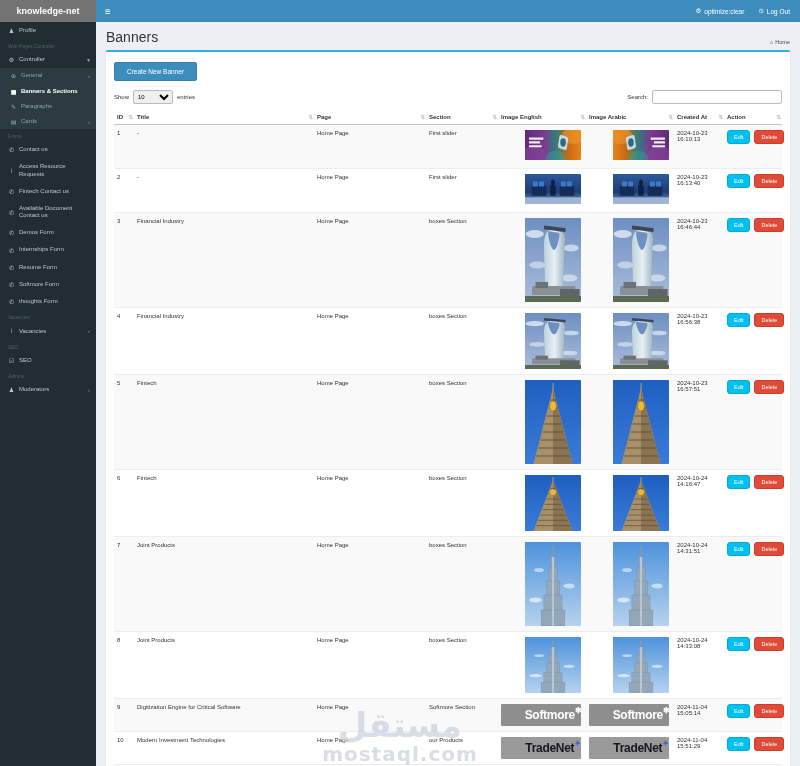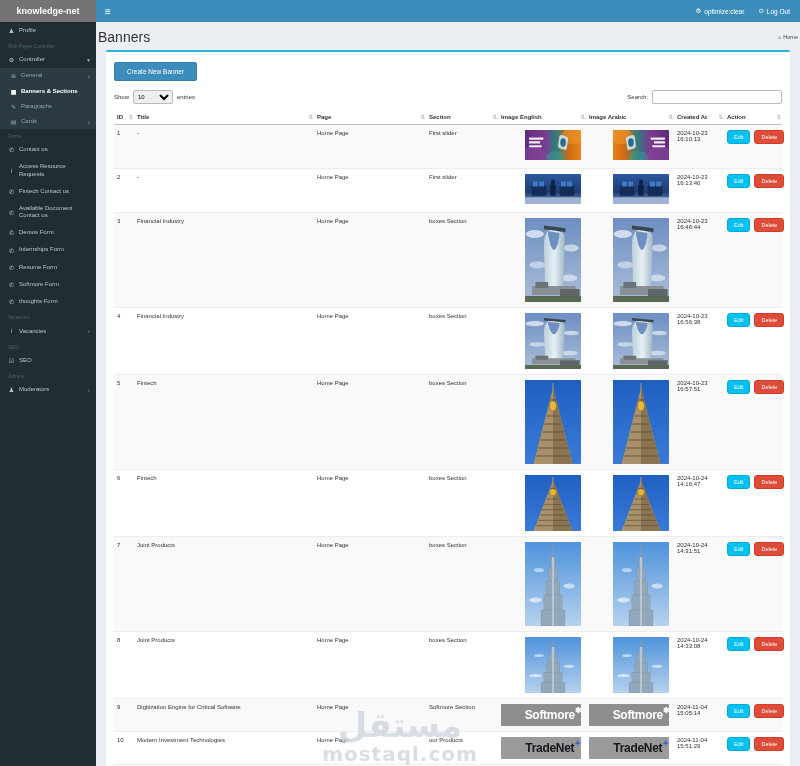--- a/index.html
+++ b/index.html
@@ -26,21 +26,21 @@
   .nav-item { font-size:6px; padding:5px 6px 5px 8px; display:flex; align-items:center; gap:4px;
     cursor:pointer; color:#b8c7ce; }
   .nav-item .ico { width:7px; font-size:6px; text-align:center; flex-shrink:0; }
   .nav-item .lbl { flex:1; line-height:1.2; }
   .nav-item .chev { color:#8aa4af; font-size:6px; }
   .submenu { background:#2c3b41; }
   .submenu .nav-item { padding:4px 6px 4px 10px; color:#8aa4af; }
   .submenu .nav-item.active { color:#fff; font-weight:bold; }
 
   
-  .content-header { display:flex; justify-content:space-between; padding:7px 2px 5px; }
+  .content-header { display:flex; justify-content:space-between; align-items:flex-end; padding:7px 10px 5px; }
   .content-header h1 { font-size:14px; font-weight:normal; color:#333; }
   .breadcrumb { font-size:5.5px; color:#444; display:flex; gap:2px; align-items:center; cursor:pointer; }
 
   
   .box { margin:0 10px; background:#fff; border-top:2px solid #2db3d8; border-radius:2px;
     box-shadow:0 1px 2px rgba(0,0,0,.12); padding:8px; }
   .create-btn { background:#3c8dbc; border:1px solid #367fa9; color:#fff; font-size:6.5px;
     padding:5px 12px; border-radius:2px; cursor:pointer; margin-bottom:9px;
     font-family:"Liberation Sans", sans-serif; }
   .controls { display:flex; justify-content:space-between; align-items:center; font-size:6px;

